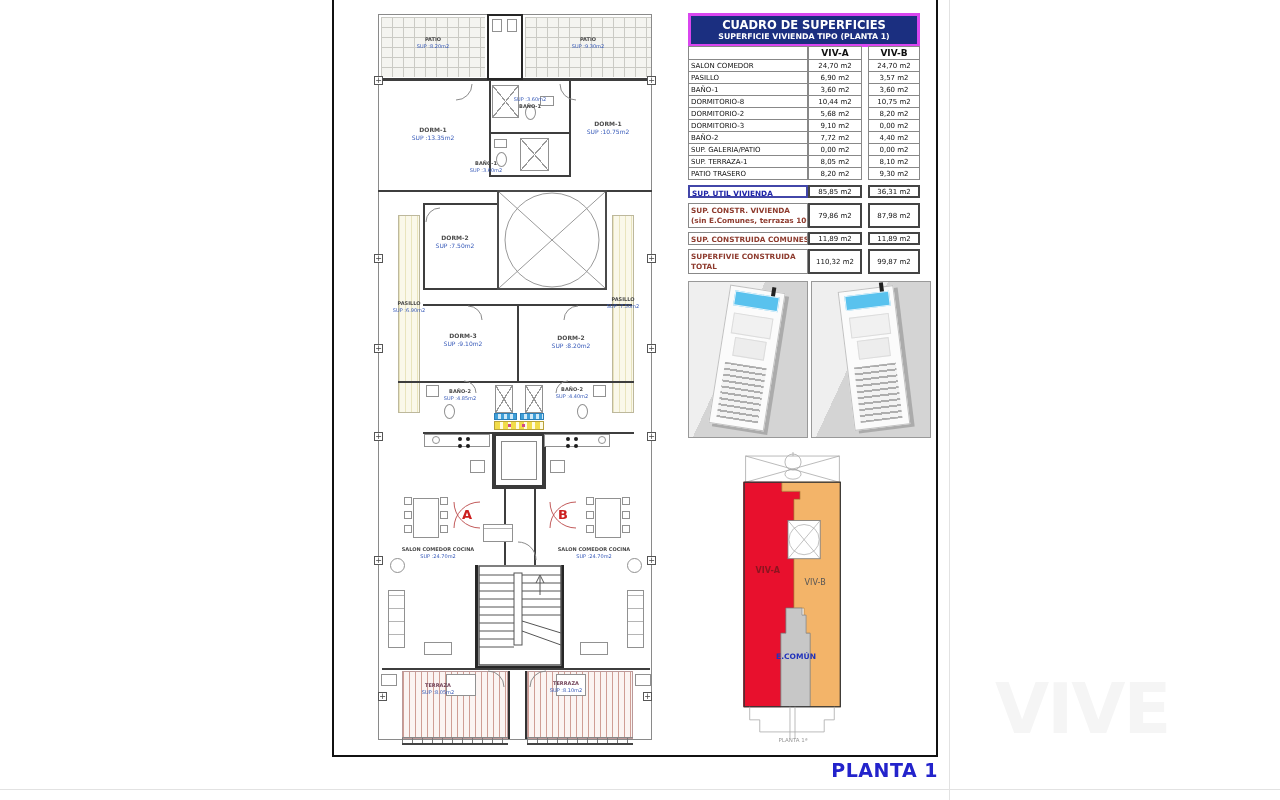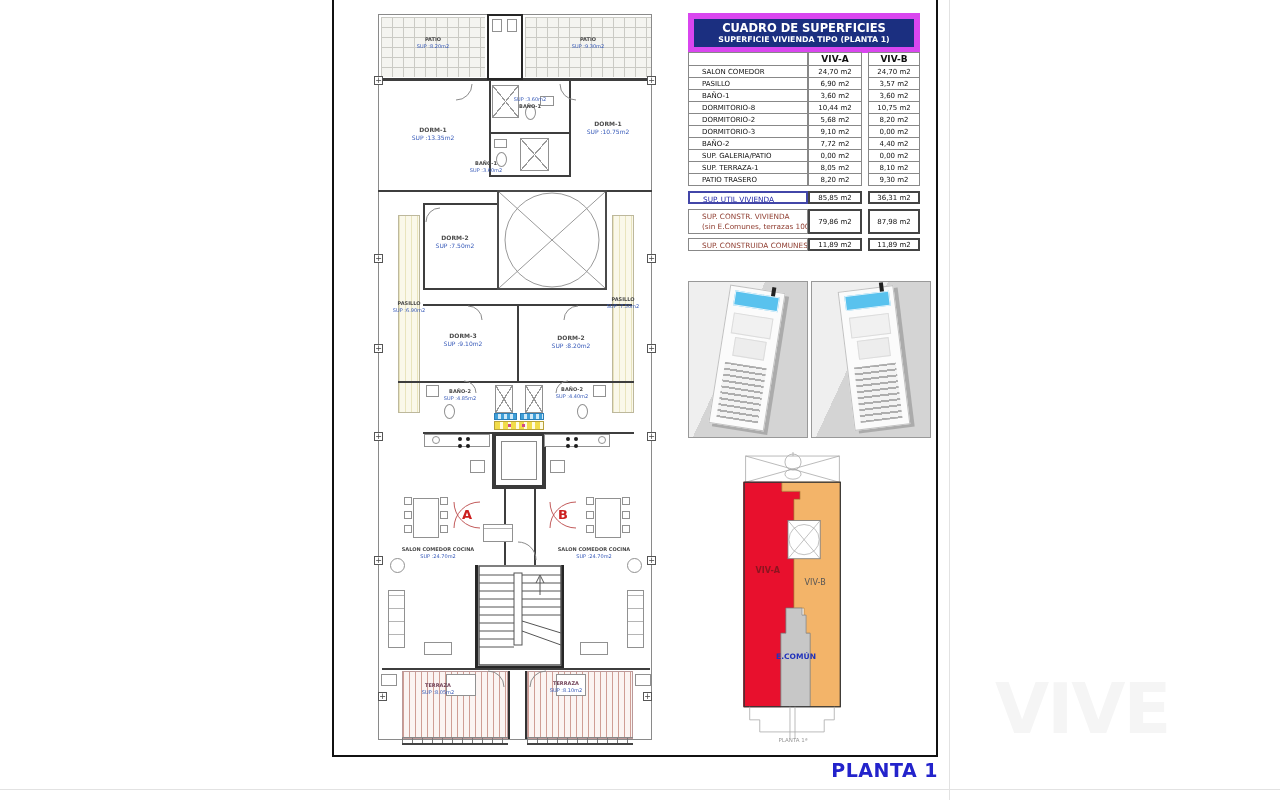--- a/index.html
+++ b/index.html
@@ -51,32 +51,32 @@
   .colm::before{content:'+';font-size:8px;line-height:7px;color:#444;display:block}
   .rail{position:absolute;z-index:3;border-top:1px solid #888;border-bottom:2px solid #444;
         background:repeating-linear-gradient(90deg,#777 0 1px,transparent 1px 10px)}
   .elev-out{position:absolute;background:#fff;border:4px solid #3a3a3a;box-sizing:border-box;z-index:3}
   .elev-in{position:absolute;border:1px solid #8a8a8a;box-sizing:border-box;z-index:4}
   #plan-svg{position:absolute;left:0;top:0;z-index:5;pointer-events:none}
   .pinkdot{position:absolute;width:3px;height:3px;background:#d0488a;z-index:5}
   
   #surfaces{position:absolute;left:688px;top:13px;width:232px}
   .t-head{background:#1b2f80;color:#fff;text-align:center;padding:2px 0 3px;
-          border:6px solid #d946ef}
+          border:3px solid #d946ef}
   .t-title{font-size:11.5px;font-weight:bold}
   .t-sub{font-size:7.8px;font-weight:bold}
   .srow{display:grid;grid-template-columns:120px 54px 6px 52px;margin-top:-1px}
   .srow>div{border:1px solid #888;box-sizing:border-box;background:#fff}
   .srow>.gapcol{border:none;background:transparent}
-  .lbl{font-size:7px;padding:2px 0 0 13px;color:#101010;white-space:nowrap;overflow:hidden;height:13px}
+  .lbl{font-size:7px;padding:2px 0 0 2px;color:#101010;white-space:nowrap;overflow:hidden;height:13px}
   .val{font-size:7px;text-align:center;padding-top:2px;color:#101010;height:13px}
   .colhead .lbl,.colhead .val{font-weight:bold;font-size:9px;height:14px;padding-top:1px}
   .colhead .lbl{border:1px solid #888}
   .tgap{height:6px}
-  .sum .lbl{font-weight:normal;color:#8e3b2e;font-size:7.3px}
+  .sum .lbl{font-weight:bold;color:#8e3b2e;font-size:7.3px}
   .sum .val{font-weight:normal;border-width:2px;border-color:#444}
   .sum1 .lbl{color:#1f24a8;border:2px solid #4246a8}
   .two .lbl,.two .val{height:25px}
   .two .lbl{line-height:1.35}
   .sum .val{display:flex;align-items:center;justify-content:center;padding-top:0}
   
   #renders{position:absolute;left:688px;top:281px;width:243px;height:157px;display:flex;gap:3px}
   .render{position:relative;flex:1;border:1px solid #999;box-sizing:border-box;overflow:hidden;
           background:linear-gradient(115deg,#efefef 0 40%,#d4d4d4 40% 100%)}
   .bld{position:absolute;left:30px;top:6px;width:56px;height:140px;background:#fbfbfb;
@@ -421,20 +421,26 @@
       <div class="val">87,98 m2</div>
     </div>
     <div class="tgap" style="height:5px"></div>
     <div class="srow sum">
       <div class="lbl">SUP. CONSTRUIDA COMUNES</div>
       <div class="val">11,89 m2</div>
         <div class="gapcol"></div>
       <div class="val">11,89 m2</div>
     </div>
     <div class="tgap" style="height:5px"></div>
+    <div class="srow sum two">
+      <div class="lbl"><span>SUPERFIVIE CONSTRUIDA</span><br><span>TOTAL</span></div>
+      <div class="val">110,32 m2</div>
+        <div class="gapcol"></div>
+      <div class="val">99,87 m2</div>
+    </div>
   </div>
 
   <div id="renders">
     <div class="render r-left">
       <div class="bld">
         <div class="pool"></div>
         <div class="chim"></div>
         <div class="cut1"></div>
         <div class="cut2"></div>
         <div class="louv"></div>

